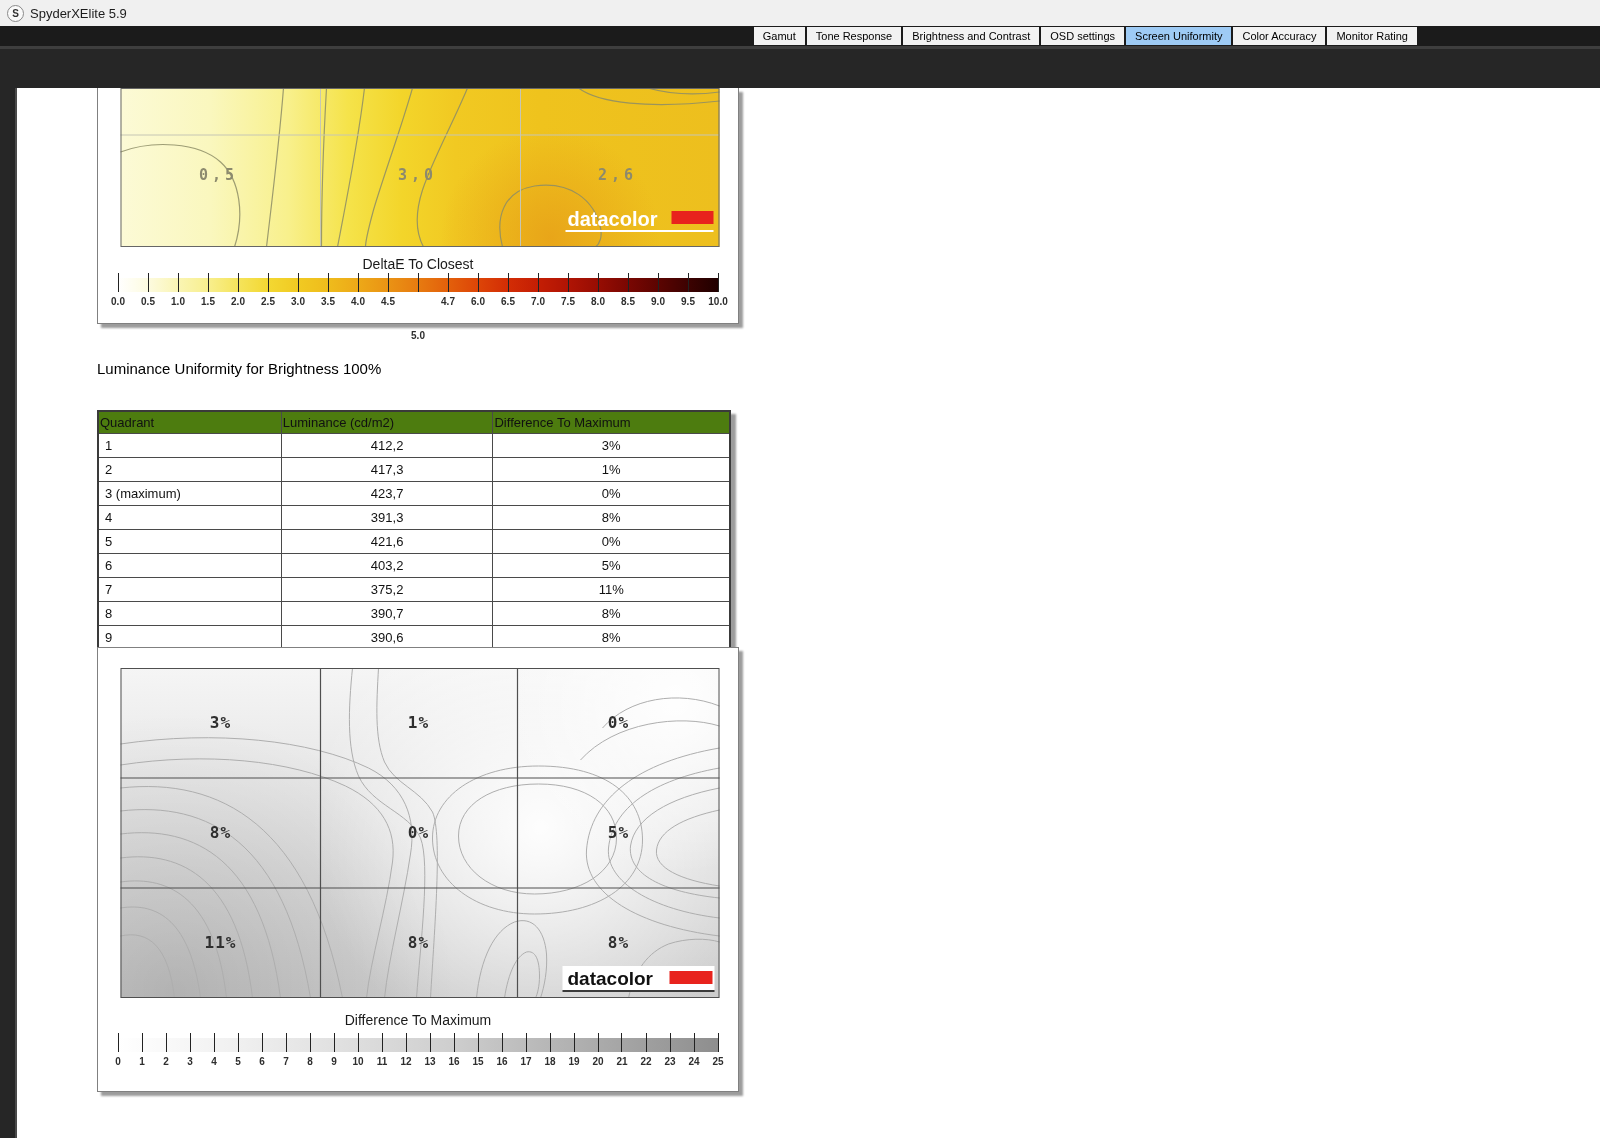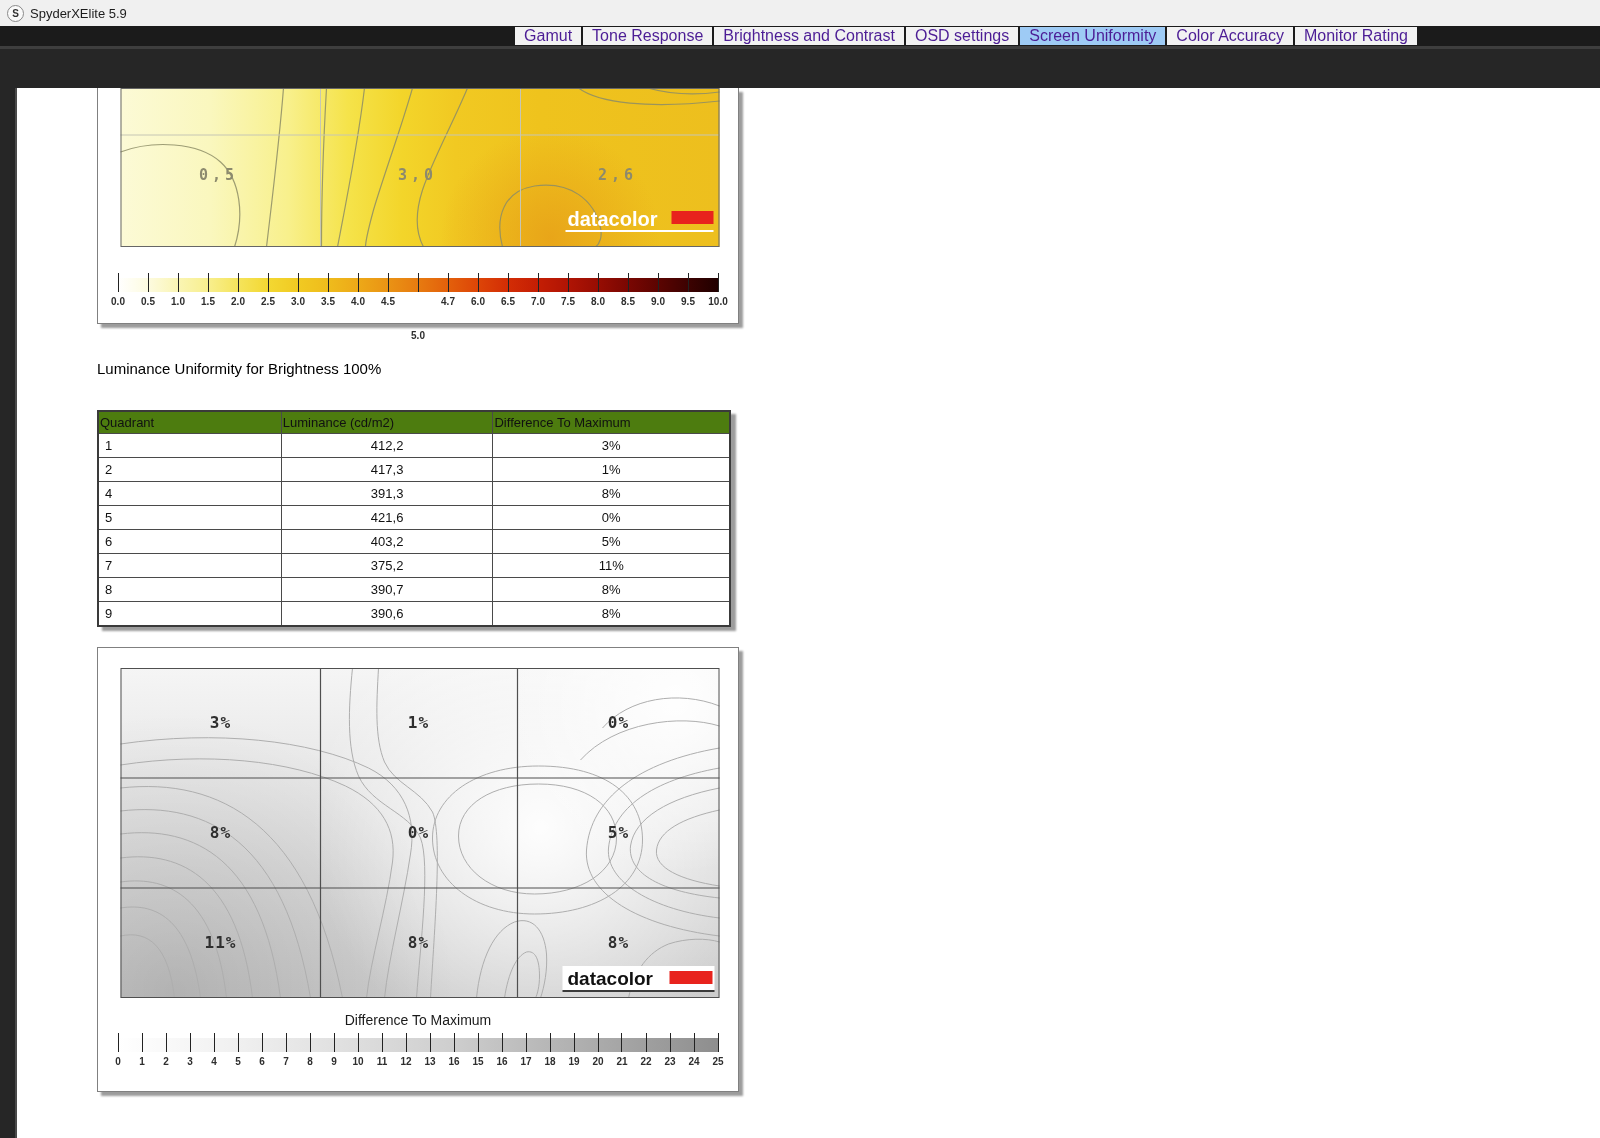--- a/index.html
+++ b/index.html
@@ -24,21 +24,21 @@
   .tabstrip-bg{
     position:absolute;left:0;top:26px;width:1600px;height:20px;background:#1b1b1b;
   }
   .tabstrip-divider{
     position:absolute;left:0;top:46px;width:1600px;height:3px;background:#3e3e3e;
   }
   .tabs{
     position:absolute;top:27px;right:183px;display:flex;gap:2px;
   }
   .tab{
-    background:#f2f2f2;color:#4c1d95;font-size:16px;line-height:14px;
+    background:#f2f2f2;color:#000000;font-size:11px;line-height:14px;
     padding:2px 9px;white-space:nowrap;cursor:default;
   }
   .tab.selected{background:#9ecbf5;}
   .left-rail{
     position:absolute;left:0;top:88px;width:15px;height:1050px;
     background:#262626;border-right:2px solid #4a4a4a;
   }
   
   .panel{
     position:absolute;background:#ffffff;border:1px solid #808080;
@@ -165,20 +165,21 @@
         <text x="297" y="92" text-anchor="middle" fill="#8c8a6e" font-family="DejaVu Sans Mono, monospace" font-size="15" font-weight="bold" letter-spacing="4">3,0</text>
         <text x="497" y="92" text-anchor="middle" fill="#8c8a6e" font-family="DejaVu Sans Mono, monospace" font-size="15" font-weight="bold" letter-spacing="4">2,6</text>
       </g>
     <g>
       <text x="447" y="138" font-family="Liberation Sans, sans-serif" font-size="20" font-weight="bold" fill="#ffffff">datacolor</text>
       <rect x="551" y="123" width="42" height="13" fill="#e8231d"></rect>
       <rect x="445" y="142" width="148" height="2" fill="#ffffff"></rect>
     </g>
     <rect x="0.5" y="0.5" width="598" height="158" fill="none" stroke="#666"></rect>
   </svg>
+  <div class="scale-title">DeltaE To Closest</div>
   <div class="scalebar" id="scale1">
     <div class="bar bar-deltae"></div>
   <div class="tick" style="left: calc(0% - 0.5px);"></div>
       <div class="tick" style="left: calc(5% - 0.5px);"></div>
       <div class="tick" style="left: calc(10% - 0.5px);"></div>
       <div class="tick" style="left: calc(15% - 0.5px);"></div>
       <div class="tick" style="left: calc(20% - 0.5px);"></div>
       <div class="tick" style="left: calc(25% - 0.5px);"></div>
       <div class="tick" style="left: calc(30% - 0.5px);"></div>
       <div class="tick" style="left: calc(35% - 0.5px);"></div>
@@ -235,20 +236,25 @@
     <tbody id="table-body">
         <tr>
           <td class="qcol">1</td>
           <td>412,2</td>
           <td>3%</td>
         </tr>
         <tr>
           <td class="qcol">2</td>
           <td>417,3</td>
           <td>1%</td>
+        </tr>
+        <tr>
+          <td class="qcol">3 (maximum)</td>
+          <td>423,7</td>
+          <td>0%</td>
         </tr>
         <tr>
           <td class="qcol">4</td>
           <td>391,3</td>
           <td>8%</td>
         </tr>
         <tr>
           <td class="qcol">5</td>
           <td>421,6</td>
           <td>0%</td>

